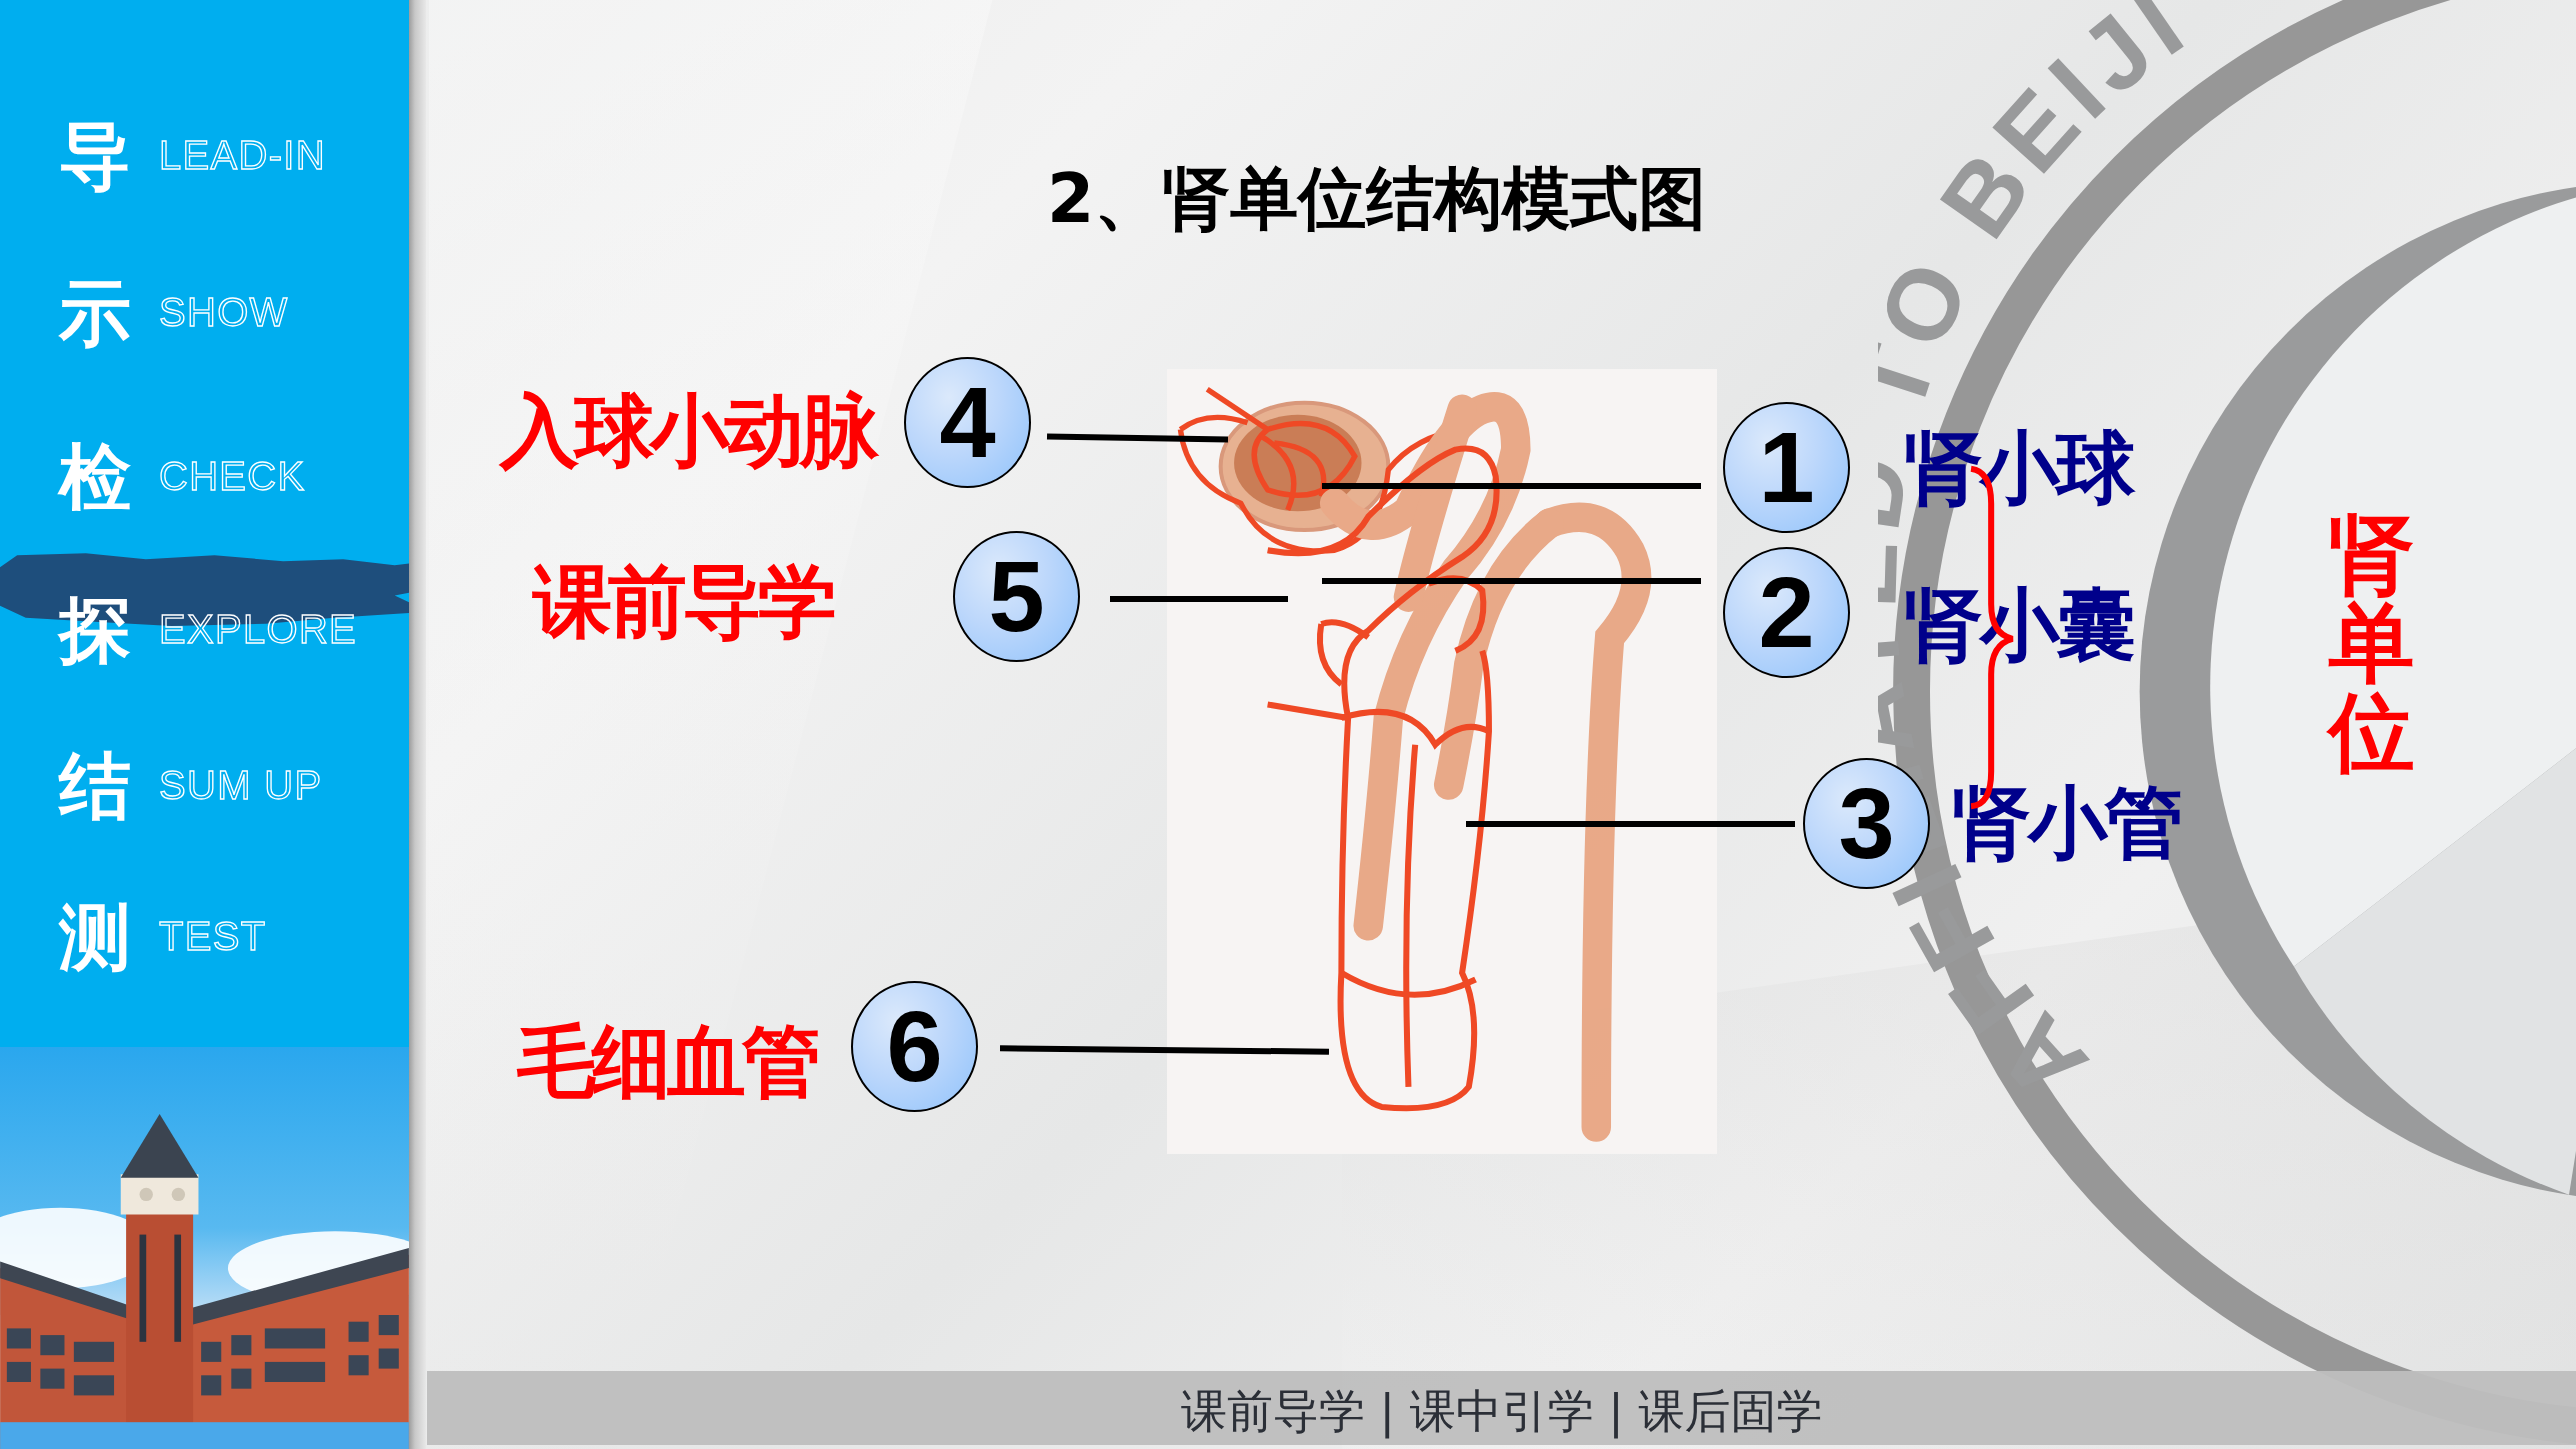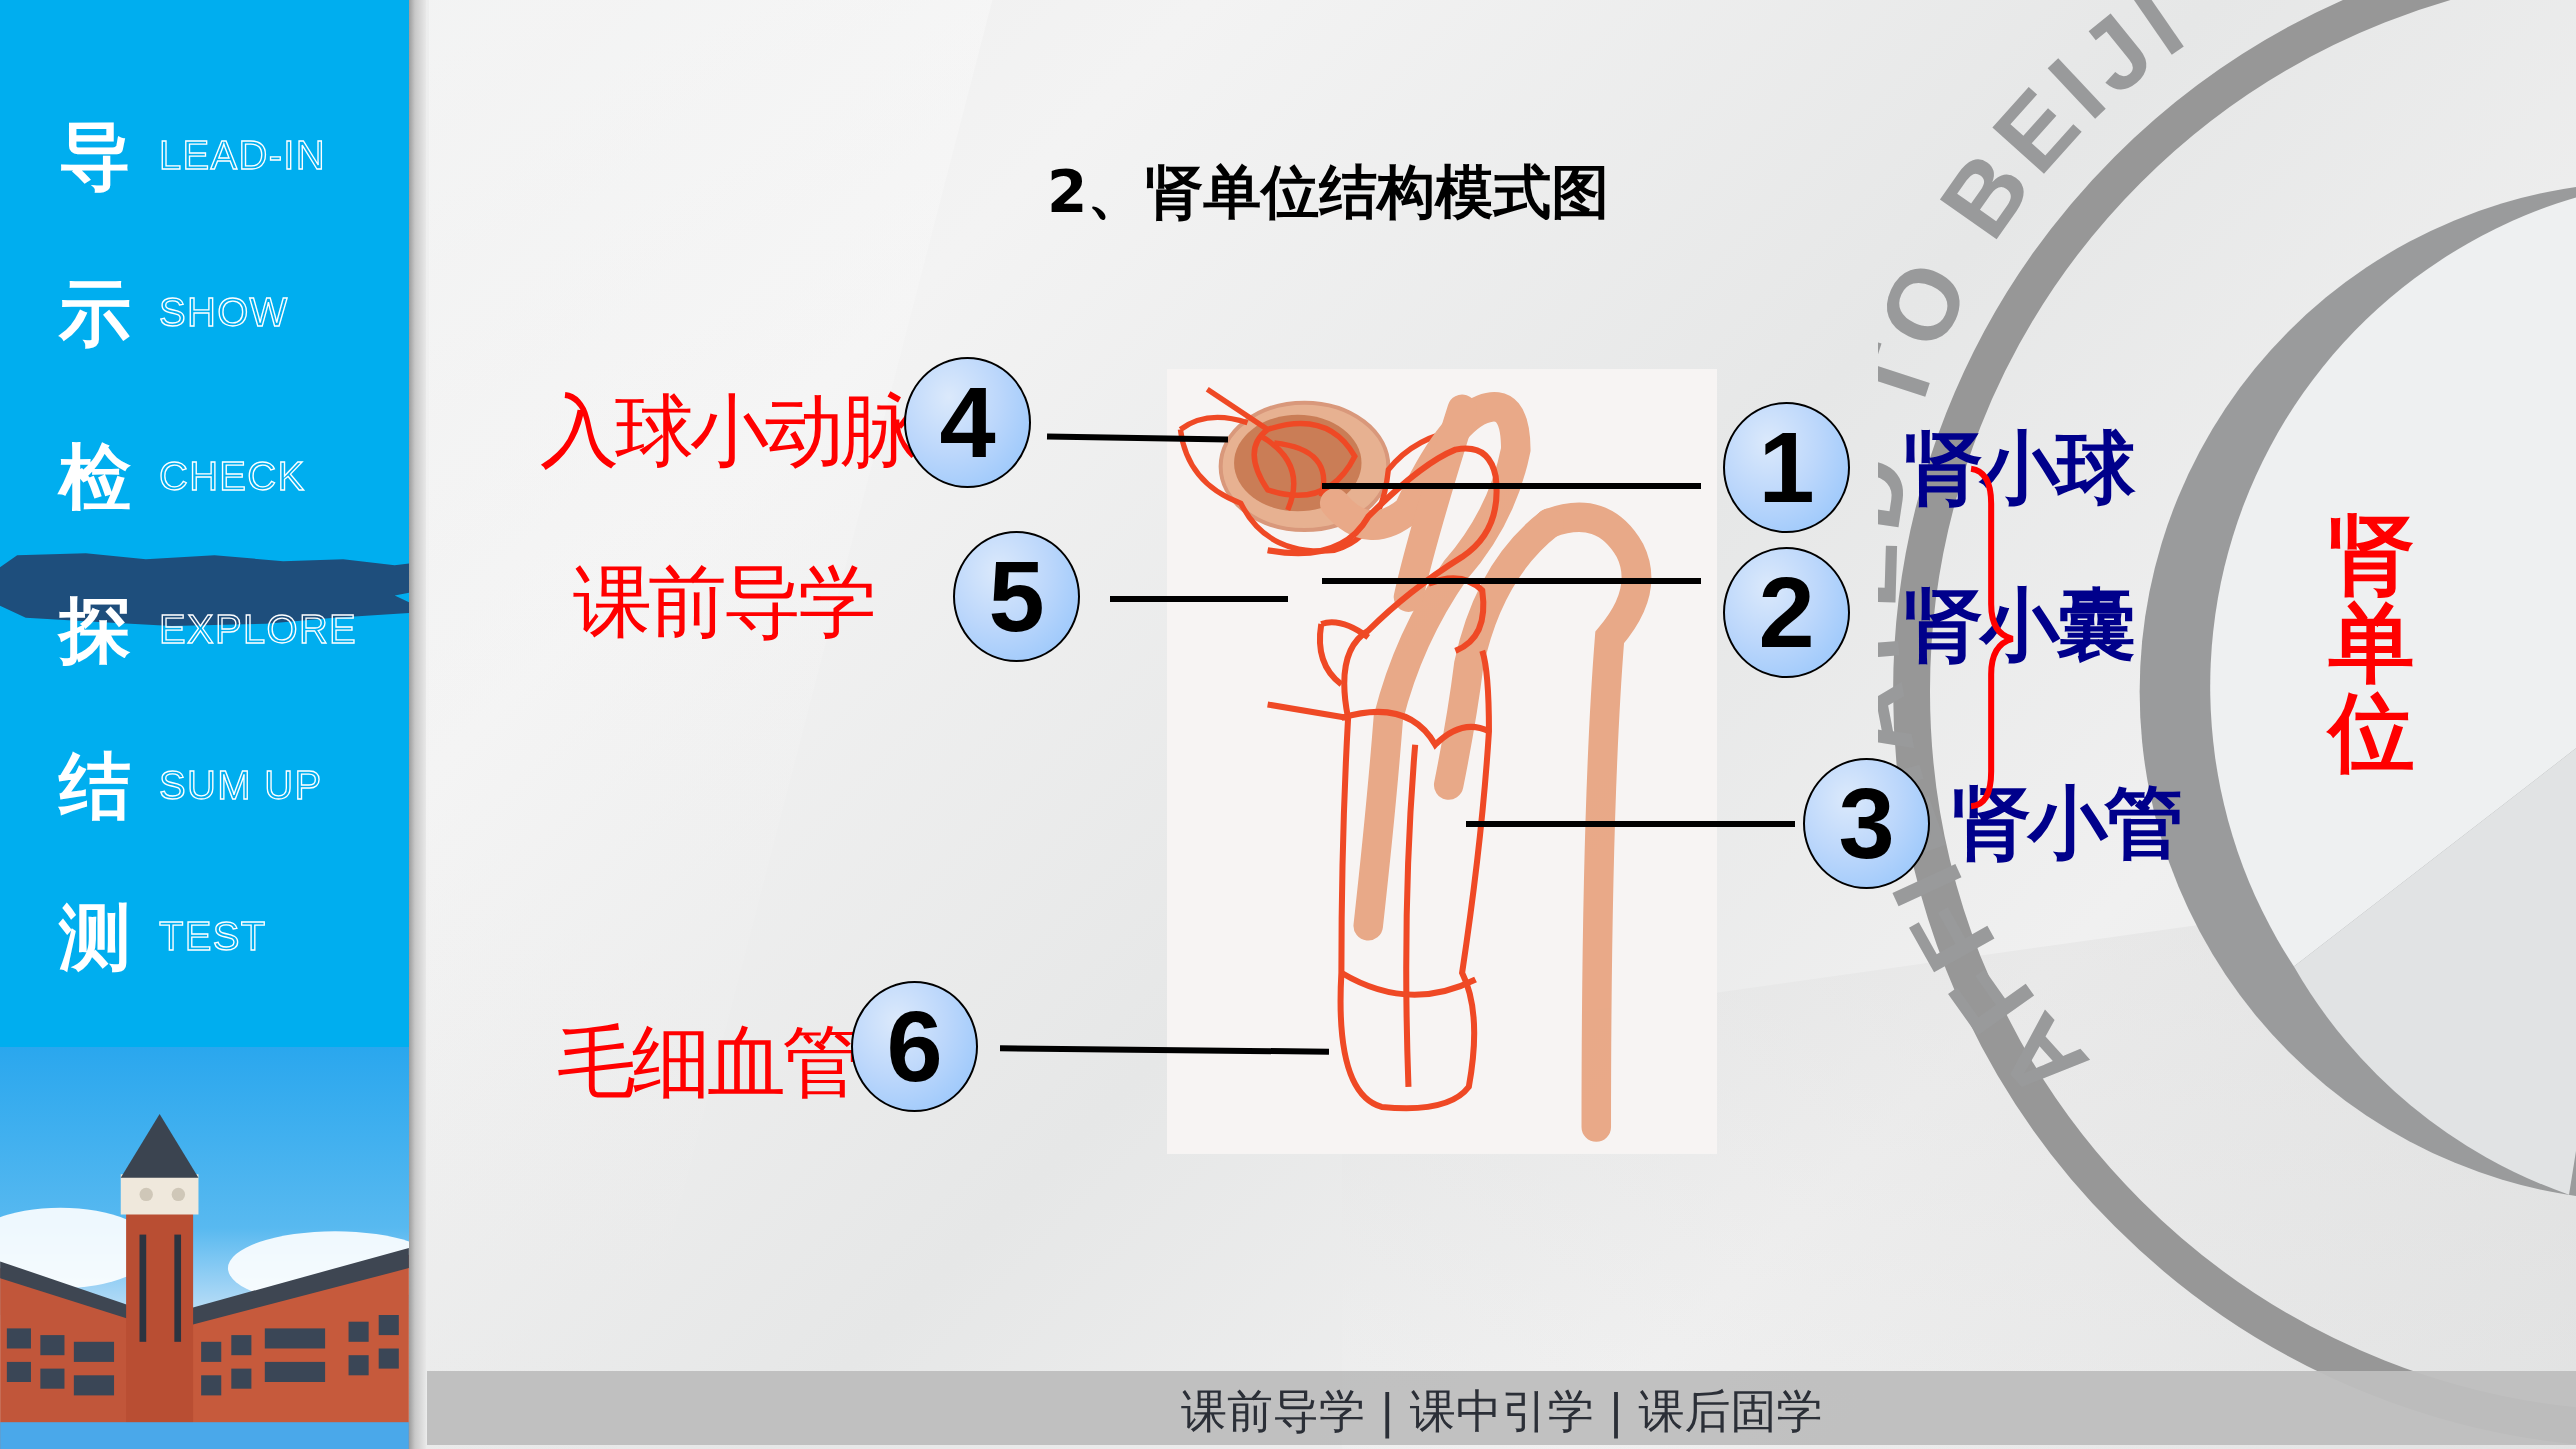--- a/index.html
+++ b/index.html
@@ -14,36 +14,36 @@
            background:linear-gradient(90deg,#9d9d9d 0%,#c8c8c8 35%,#e8e8e8 100%); }
   .nav-item { position:absolute; left:59px; height:81px; display:flex; align-items:center; }
   .nav-cn { color:#fff; font-family:"DejaVu Sans",sans-serif; font-weight:bold; font-size:72px; line-height:1; width:81px; letter-spacing:-2.7px; }
   .nav-en { color:#fff; font-family:"Liberation Sans",sans-serif; font-weight:normal; font-size:40px; margin-left:19px;
             letter-spacing:1.3px; color:transparent; -webkit-text-stroke:1.3px #ffffff; }
   .brush { position:absolute; left:0; top:537px; width:429px; height:101px; background:#1e4e7c;
            clip-path: polygon(0% 30%,4% 18%,20% 16%,34% 22%,50% 18%,66% 24%,80% 22%,92% 28%,100% 24%,99% 52%,92% 58%,100% 74%,78% 80%,62% 86%,40% 88%,22% 84%,6% 80%,0% 68%); }
   .school { position:absolute; left:0; top:1047px; width:409px; height:402px; overflow:hidden;
             background:linear-gradient(180deg,#2aa7ee 0%,#58b9f0 45%,#9fd3f5 60%,#e5eef5 75%); }
   
-  .title { position:absolute; left:1047px; top:154px; font-size:58px; font-weight:bold; color:#000;
+  .title { position:absolute; left:1047px; top:154px; font-size:68px; font-weight:bold; color:#000;
            font-family:"DejaVu Sans",sans-serif; letter-spacing:0px; white-space:nowrap; }
   
   .seal { position:absolute; left:1878px; top:-80px; width:1543px; height:1543px; }
   
   .footer { position:absolute; left:427px; top:1371px; width:2149px; height:74px; background:#bebebe; opacity:0.95; }
   .footer-text { position:absolute; left:1181px; top:1381px; font-size:46px; color:#2b2f37; white-space:nowrap;
                  font-family:"DejaVu Sans",sans-serif;text-align:center; }
   
   .diagram { position:absolute; left:1167px; top:369px; width:550px; height:785px; background:#f7f4f3; opacity:0.97; }
   
   .num { position:absolute; width:127px; height:131px; border:2.7px solid #000; border-radius:50%;
          background: radial-gradient(ellipse at 35% 30%,#dbe9fb 0%,#bcd7fb 45%,#8fc2fb 100%);
          display:flex; align-items:center; justify-content:center; box-sizing:border-box; }
   .num span { font-family:"Liberation Sans",sans-serif; font-weight:bold; font-size:101px; color:#000; line-height:1; }
-  .red-label { position:absolute; color:#ff0000; font-weight:normal; font-size:79px; white-space:nowrap; font-family:"DejaVu Sans",sans-serif; letter-spacing:-4px;margin-left:40px; }
+  .red-label { position:absolute; color:#ff0000; font-weight:bold; font-size:79px; white-space:nowrap; font-family:"DejaVu Sans",sans-serif; letter-spacing:-4px; }
   .blue-label { position:absolute; color:#00008b; font-weight:bold; font-size:79px; white-space:nowrap; font-family:"DejaVu Sans",sans-serif; letter-spacing:-2.7px; }
   .leader { position:absolute; height:6px; background:#000; }
   .brace { position:absolute; left:1959px; top:463px; width:67px; height:349px; }
   .vert-label { position:absolute; left:2328px; top:510px; width:87px; color:#ff0000; font-weight:bold; font-size:86px;
                 line-height:89px; text-align:center; font-family:"DejaVu Sans",sans-serif; }
 </style>
 </head>
 <body>
 
 <div class="slide">

